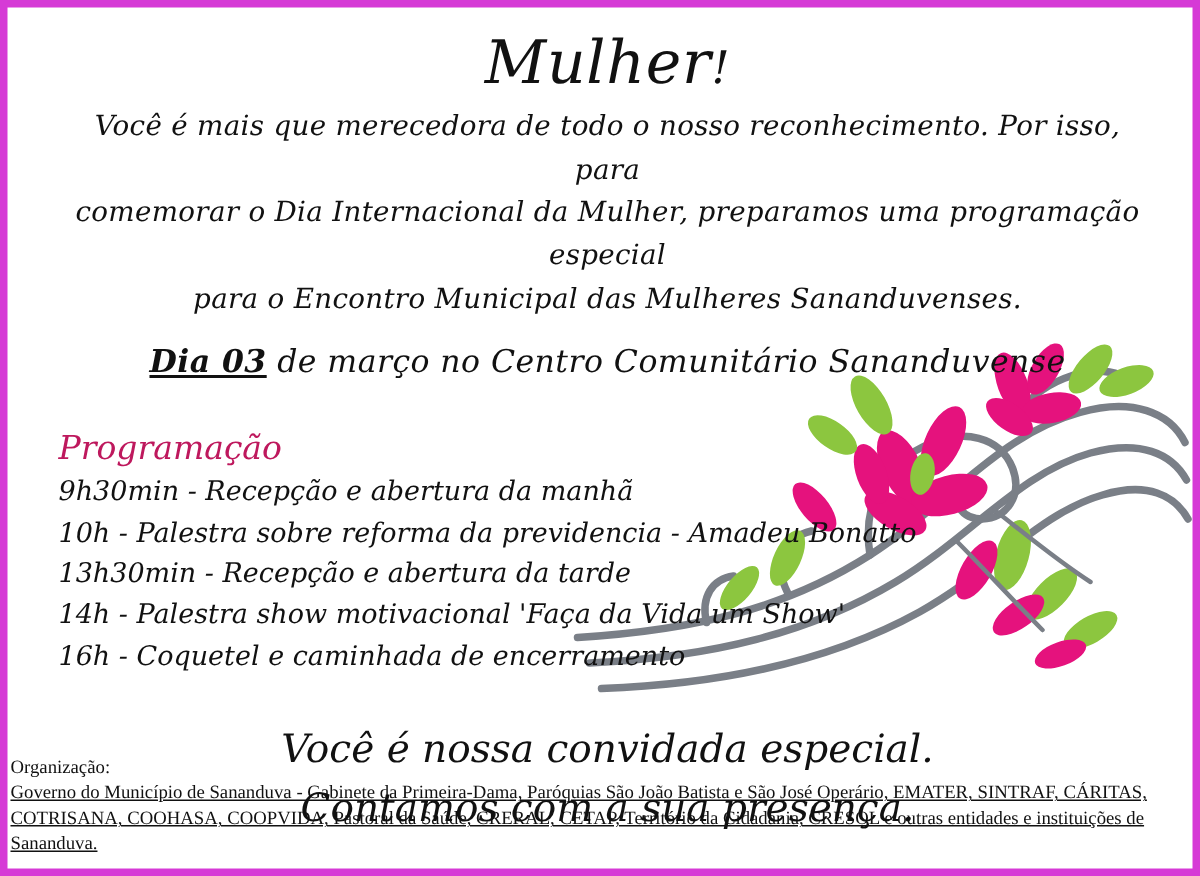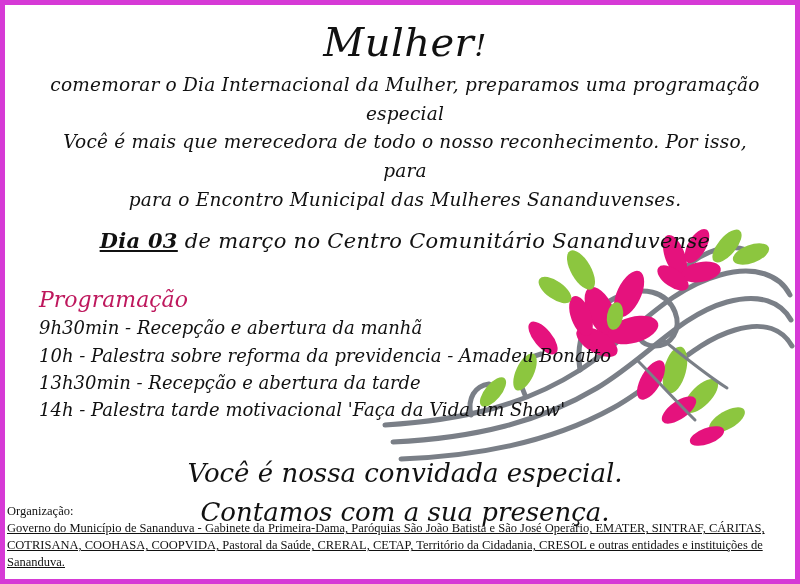--- a/index.html
+++ b/index.html
@@ -183,35 +183,36 @@
     </g>
   </svg>
 
   <div class="content">
 
     <div class="title">
       <span>Mulher</span><span class="excl">!</span>
     </div>
 
     <div>
+      <div class="lead">Você é mais que merecedora de todo o nosso reconhecimento. Por isso, para</div>
       <div class="lead">comemorar o Dia Internacional da Mulher, preparamos uma programação especial</div>
-      <div class="lead">Você é mais que merecedora de todo o nosso reconhecimento. Por isso, para</div>
       <div class="lead">para o Encontro Municipal das Mulheres Sananduvenses.</div>
     </div>
 
     <div class="date-line">
       <span class="underlined">Dia 03</span><span class="strong"> de março no Centro Comunitário Sananduvense</span>
     </div>
 
     <div class="schedule-wrap">
       <div class="schedule-heading">Programação</div>
       <div class="schedule-item">9h30min - Recepção e abertura da manhã</div>
       <div class="schedule-item">10h - Palestra sobre reforma da previdencia - Amadeu Bonatto</div>
       <div class="schedule-item">13h30min - Recepção e abertura da tarde</div>
-      <div class="schedule-item">14h - Palestra tarde motivacional 'Faça da Vida um Show'</div>
+      <div class="schedule-item">14h - Palestra show motivacional 'Faça da Vida um Show'</div>
+      <div class="schedule-item">16h - Coquetel e caminhada de encerramento</div>
     </div>
 
     <div class="closing">
       <div class="closing-line">Você é nossa convidada especial.</div>
       <div class="closing-line">Contamos com a sua presença.</div>
     </div>
 
   </div>
 
   <div class="org">

